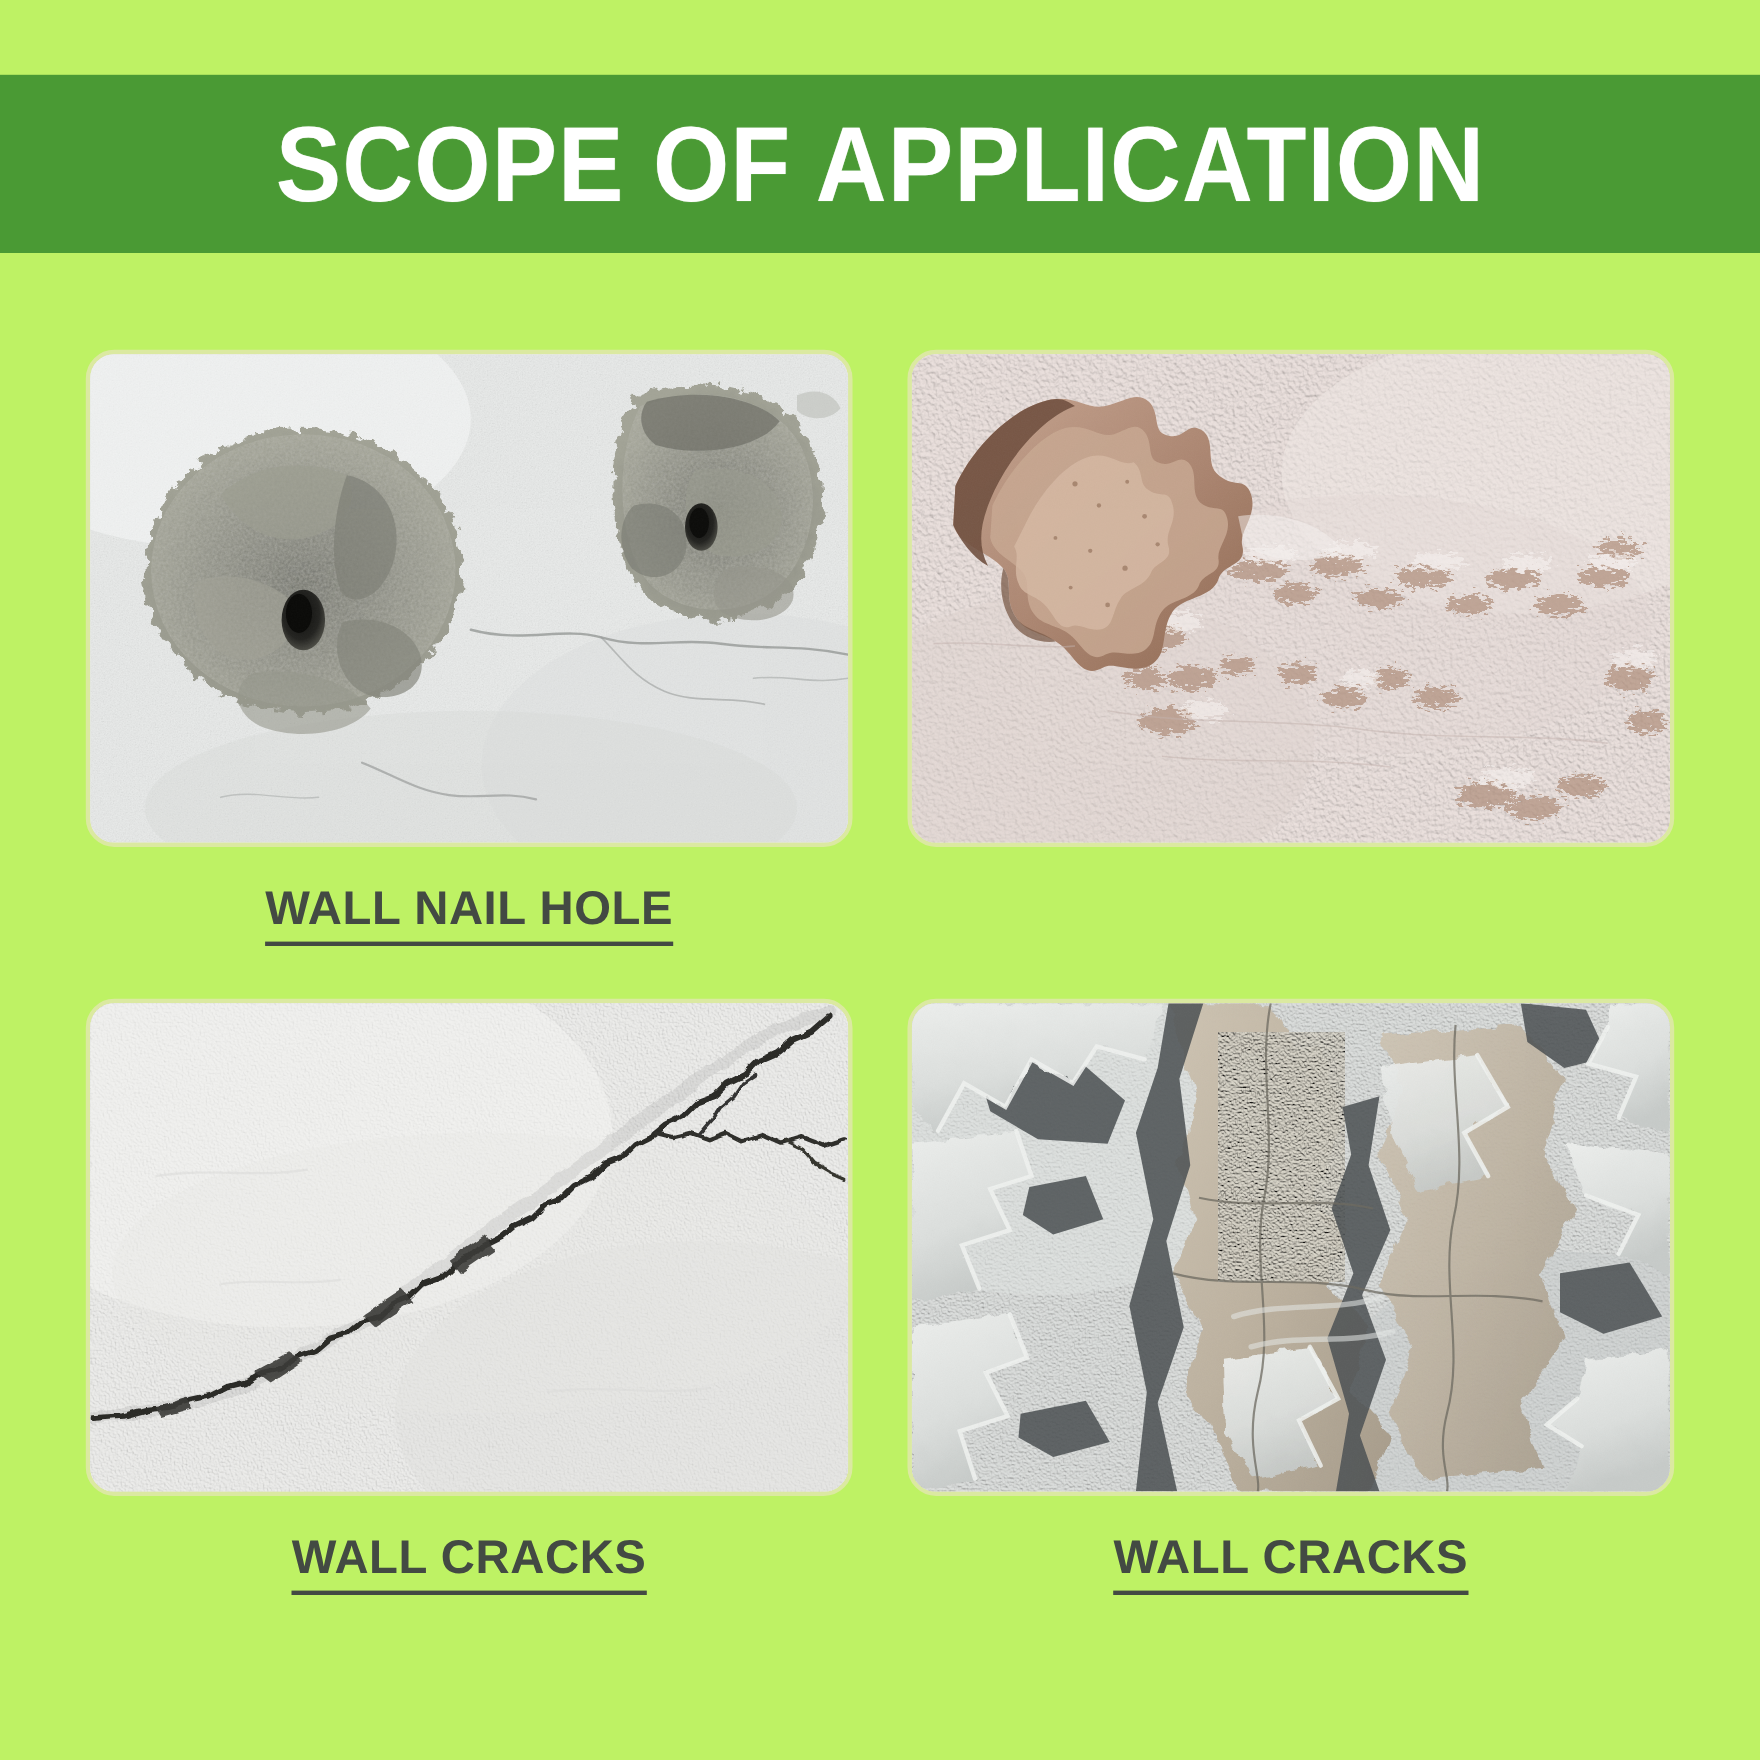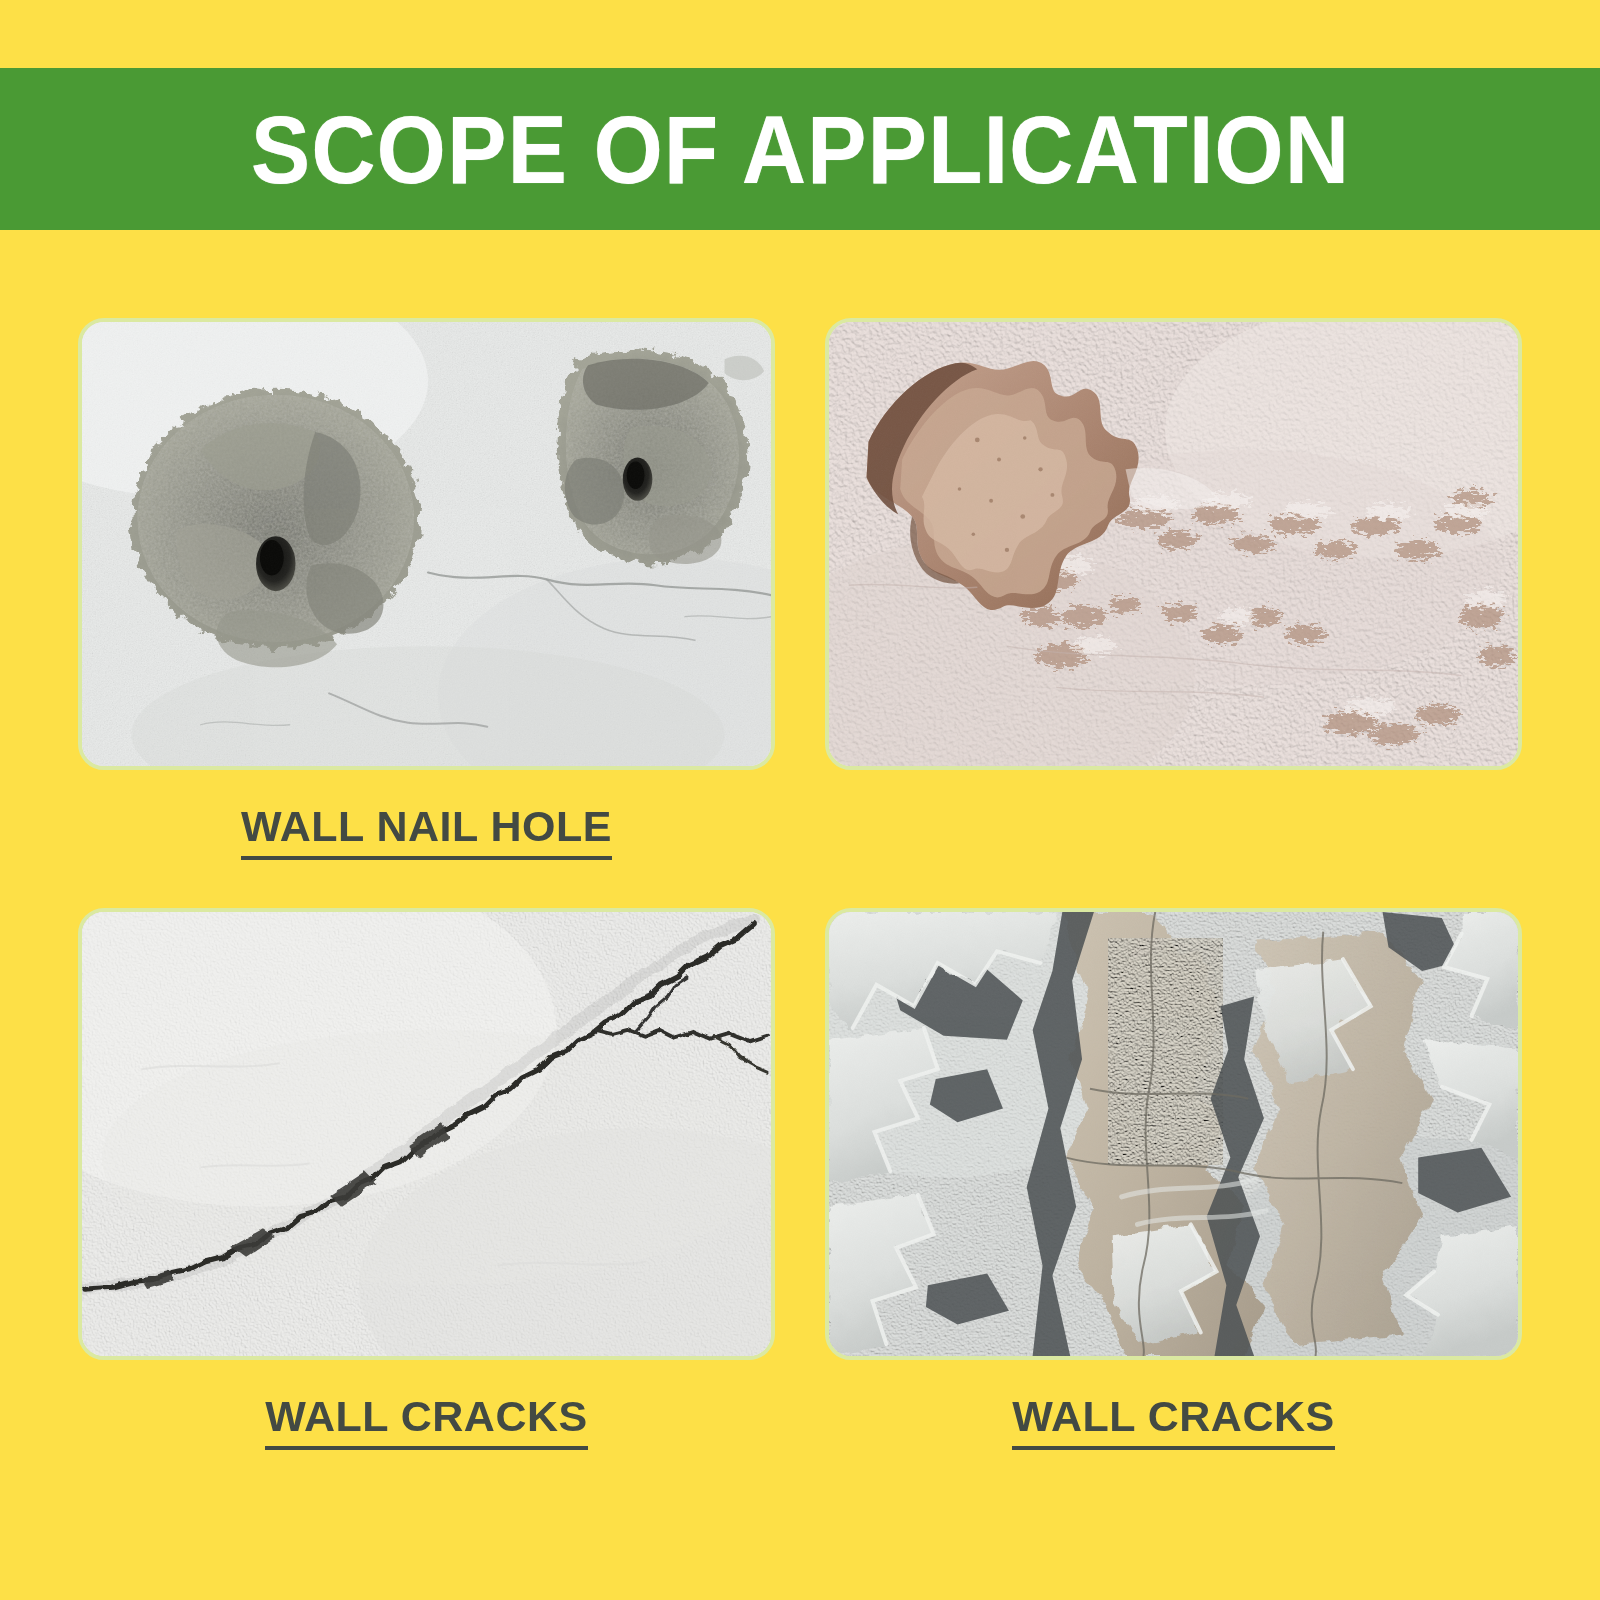--- a/index.html
+++ b/index.html
@@ -10,21 +10,21 @@
     width: 1600px;
     height: 1600px;
     background: #f2f7f1;
     font-family: "Liberation Sans", sans-serif;
     overflow: hidden;
   }
   .page {
     position: relative;
     width: 1600px;
     height: 1600px;
-    background: #fde047;
+    background: #bef264;
   }
 
   
   .banner {
     position: absolute;
     left: 0;
     top: 68px;
     width: 1600px;
     height: 162px;
     background: #4a9a34;

